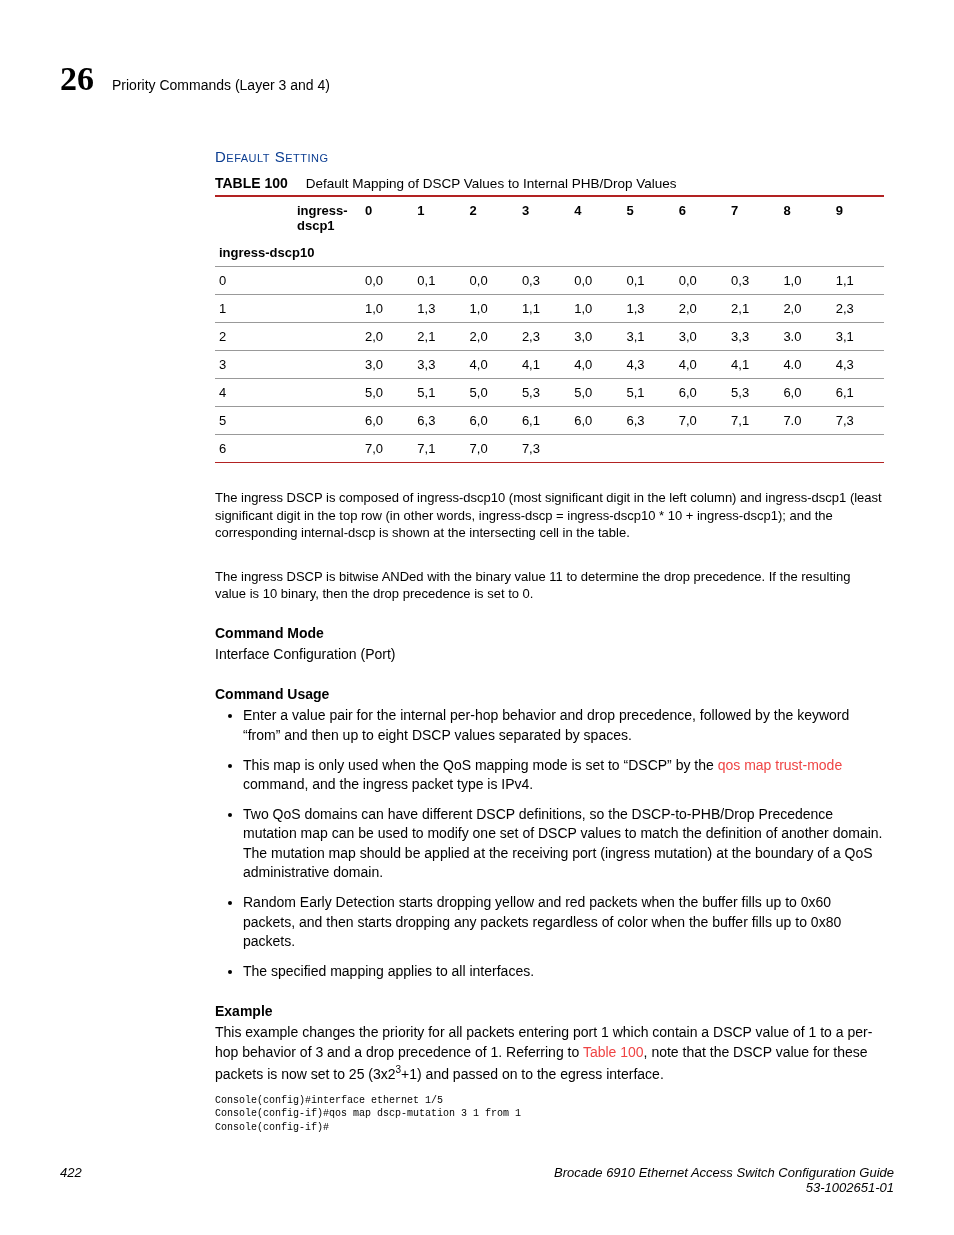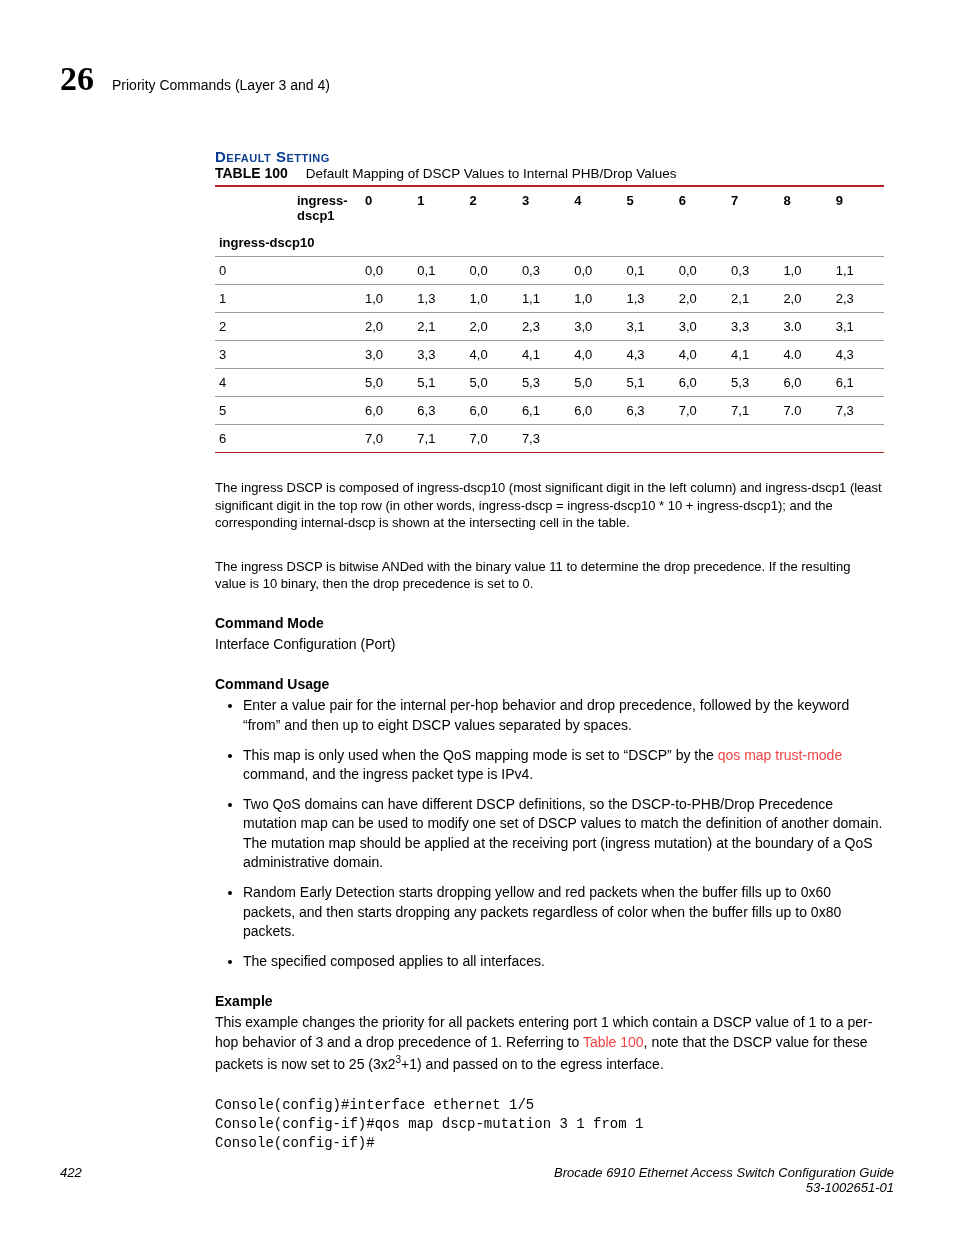--- a/index.html
+++ b/index.html
@@ -30,23 +30,24 @@
   }
   .chapter-title {
     font-size: 14px;
   }
   .content {
     margin-left: 155px;
     margin-right: 10px;
   }
   .section-heading {
     color: #0b3d91;
-    font-weight: bold;
+    font-weight: normal;
     font-variant: small-caps;
     letter-spacing: 0.5px;
+    margin-bottom: 10px;
     font-size: 15px;
   }
   .table-caption {
     margin-bottom: 4px;
   }
   .table-label {
     font-weight: bold;
     font-size: 14px;
   }
   .table-title {
@@ -94,23 +95,23 @@
     margin: 4px 0 0 0;
     padding-left: 28px;
   }
   ul.bullets li {
     margin-bottom: 10px;
     line-height: 1.4;
   }
   a.link { color: #ef4444; text-decoration: none; }
   pre.console {
     font-family: "Courier New", monospace;
-    font-size: 14px;
+    font-size: 10px;
     white-space: pre;
-    margin-top: 22px;
+    margin-top: 10px;
     line-height: 1.35;
   }
   .footer {
     position: absolute;
     bottom: 40px;
     left: 60px;
     right: 60px;
     font-size: 13px;
   }
   .footer .pnum {
@@ -265,21 +266,21 @@
     <div class="bodytext">Interface Configuration (Port)</div>
 
     <div class="subhead">Command Usage</div>
     <ul class="bullets">
       <li>Enter a value pair for the internal per-hop behavior and drop precedence, followed by the keyword “from” and then up to eight DSCP values separated by spaces.</li>
       <li>
         <span>This map is only used when the QoS mapping mode is set to “DSCP” by the </span><a class="link">qos map trust-mode</a><span> command, and the ingress packet type is IPv4.</span>
       </li>
       <li>Two QoS domains can have different DSCP definitions, so the DSCP-to-PHB/Drop Precedence mutation map can be used to modify one set of DSCP values to match the definition of another domain. The mutation map should be applied at the receiving port (ingress mutation) at the boundary of a QoS administrative domain.</li>
       <li>Random Early Detection starts dropping yellow and red packets when the buffer fills up to 0x60 packets, and then starts dropping any packets regardless of color when the buffer fills up to 0x80 packets.</li>
-      <li>The specified composed applies to all interfaces.</li>
+      <li>The specified mapping applies to all interfaces.</li>
     </ul>
 
     <div class="subhead">Example</div>
     <div class="bodytext">
       <span>This example changes the priority for all packets entering port 1 which contain a DSCP value of 1 to a per-hop behavior of 3 and a drop precedence of 1. Referring to </span><a class="link">Table 100</a><span>, note that the DSCP value for these packets is now set to 25 (3x2</span><sup>3</sup><span>+1) and passed on to the egress interface.</span>
     </div>
 
     <pre class="console">Console(config)#interface ethernet 1/5
 Console(config-if)#qos map dscp-mutation 3 1 from 1
 Console(config-if)#</pre>

